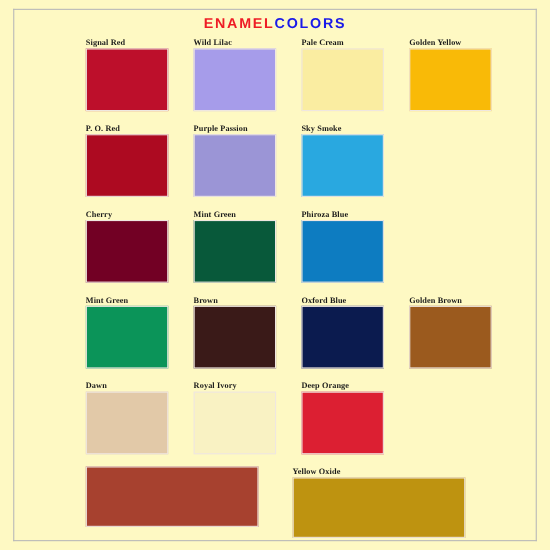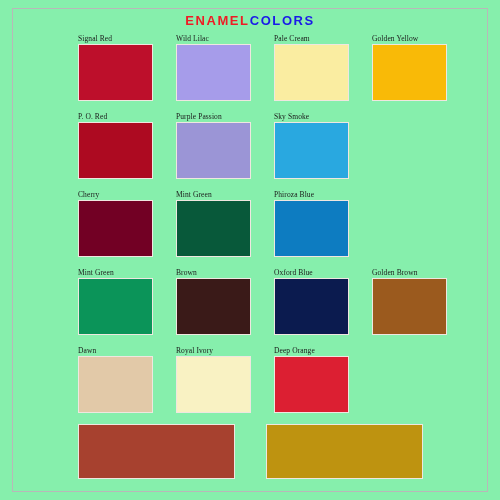--- a/index.html
+++ b/index.html
@@ -11,21 +11,21 @@
     width: 500px;
     height: 500px;
     font-family: "Liberation Serif", serif;
     overflow: hidden;
   }
   .page {
     position: relative;
     width: 500px;
     height: 500px;
     box-sizing: border-box;
-    background: #86efac;
+    background: #fef9c3;
   }
   
   .frame-left, .frame-right, .frame-top, .frame-bottom {
     position: absolute;
     background: #b8b8b8;
   }
   .frame-left   { left: 12px;  top: 8px;  width: 1px;  height: 484px; }
   .frame-right  { left: 487px; top: 8px;  width: 1px;  height: 484px; }
   .frame-top    { left: 12px;  top: 8px;  width: 476px; height: 1px; }
   .frame-bottom { left: 12px;  top: 491px; width: 476px; height: 1px; }
@@ -50,20 +50,21 @@
     left: 78px;
     top: 34px;
     width: 345px;
   }
   .row {
     display: flex;
     margin-bottom: 11px;
   }
   .cell {
     margin-right: 23px;
+    font-weight: bold;
   }
   .cell:last-child { margin-right: 0; }
 
   .swatch-label {
     font-family: "Liberation Serif", serif;
     font-size: 7.5px;
     color: #1a1a1a;
     line-height: 10px;
     height: 10px;
     white-space: nowrap;
@@ -173,18 +174,19 @@
         <div class="cell">
           <div class="swatch-label">Deep Orange</div>
           <div class="swatch" style="background: rgb(220, 31, 50);"></div>
         </div>
       </div>
       <div class="row row-wide">
         <div class="cell">
           <div class="swatch" style="background: rgb(167, 65, 47);"></div>
         </div>
         <div class="cell">
+          <div class="swatch-label">Yellow Oxide</div>
           <div class="swatch" style="background: rgb(190, 147, 16);"></div>
         </div>
       </div>
     </div>
 
 </div>
 
 </body></html>

